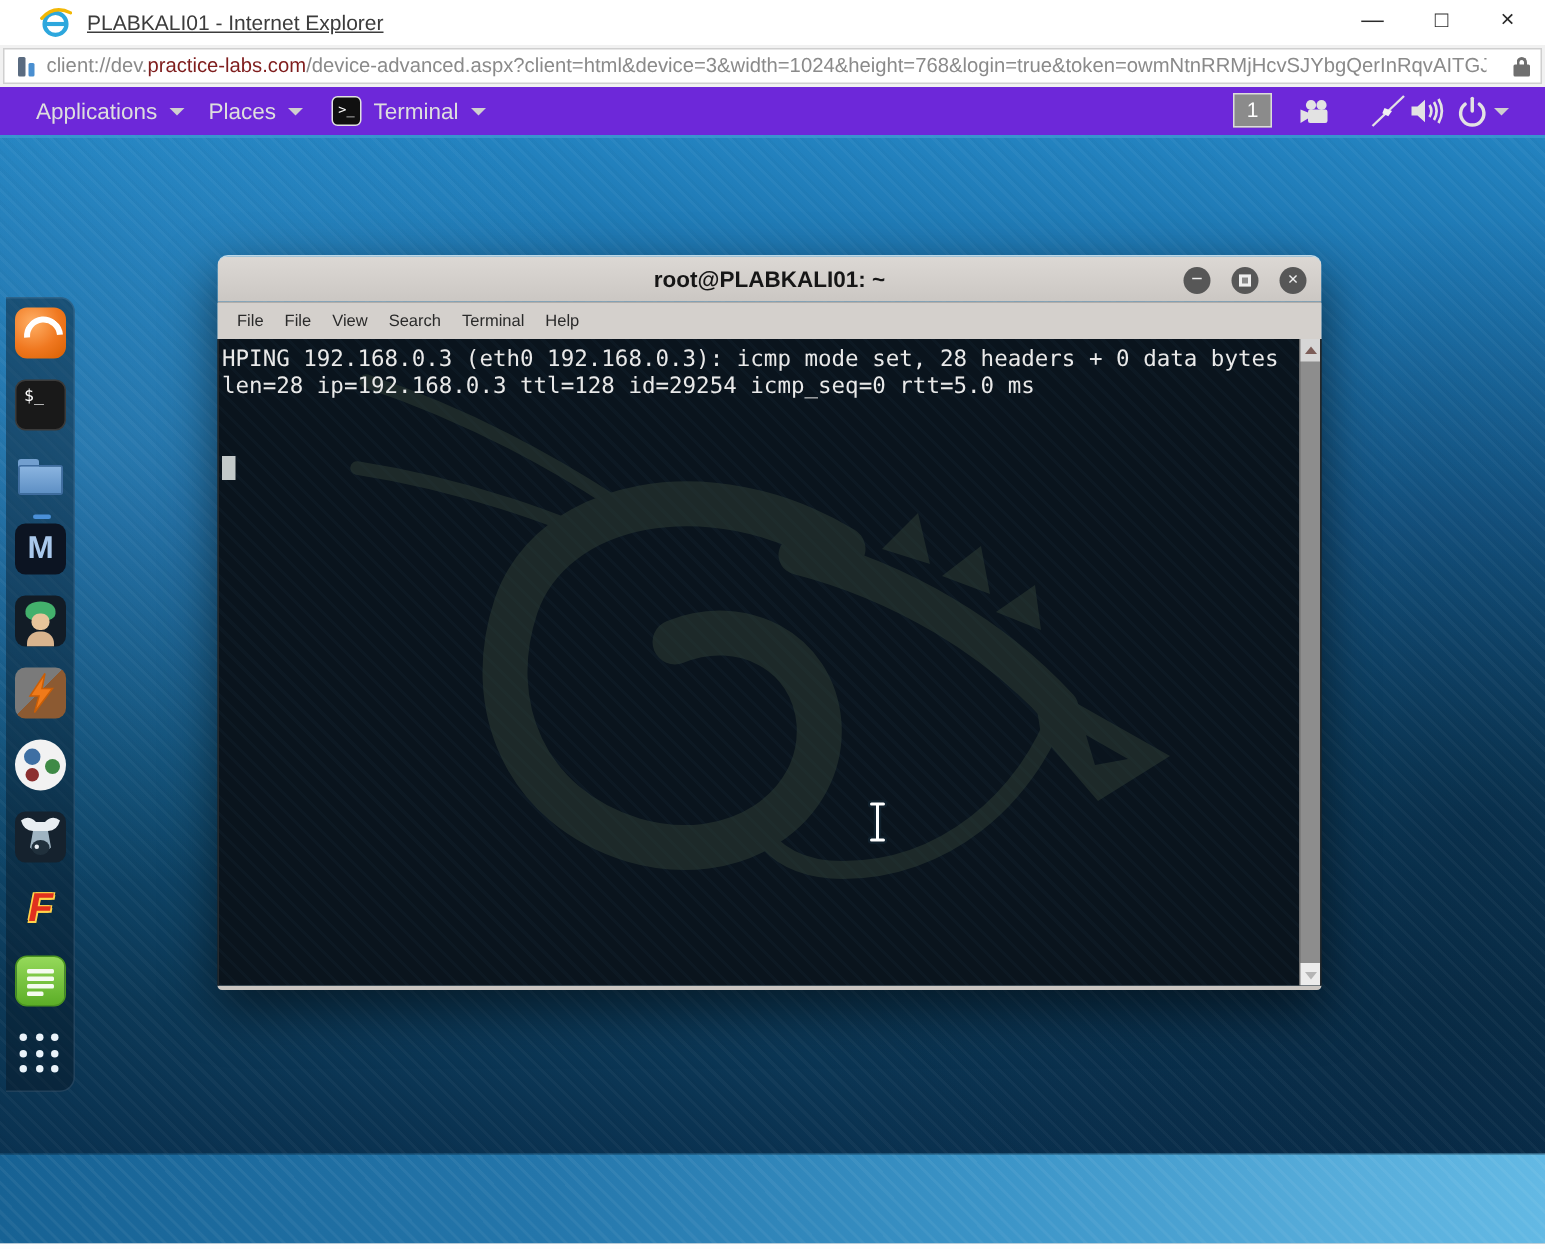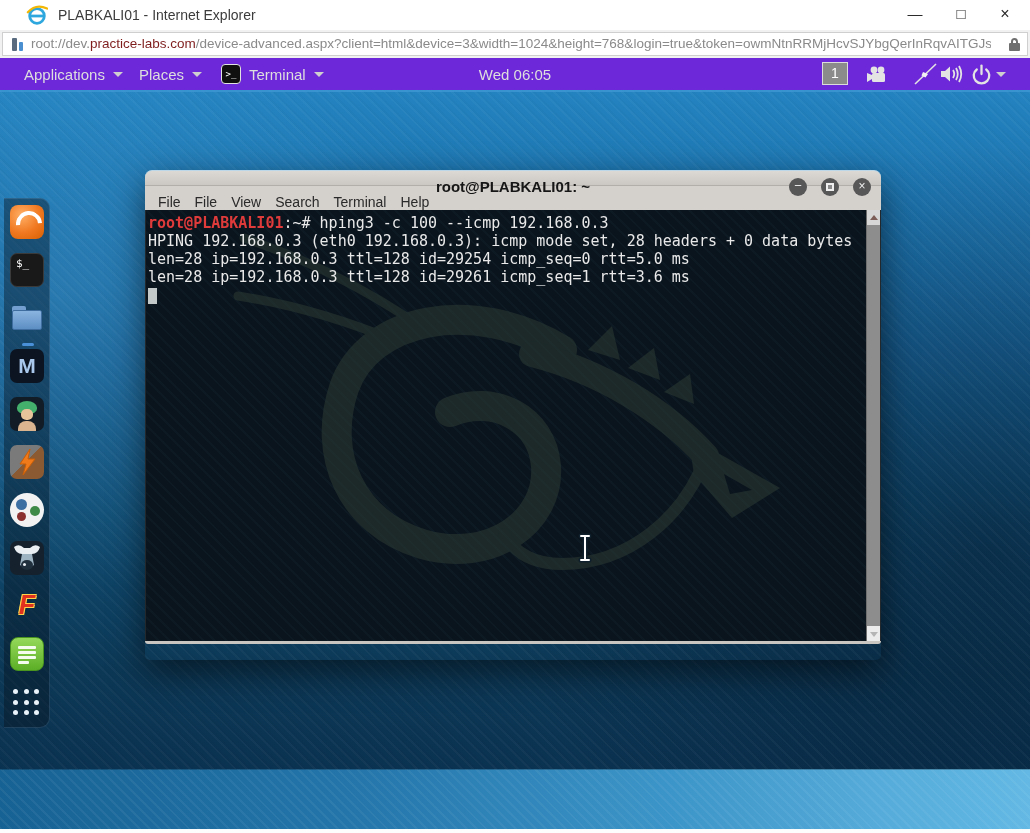--- a/index.html
+++ b/index.html
@@ -3,21 +3,21 @@
 <meta charset="utf-8">
 <style>
   * { margin:0; padding:0; box-sizing:border-box; }
   html,body { width:1030px; height:833px; }
   body { font-family:"Liberation Sans", sans-serif; background:#fff; overflow:hidden; }
   .page { position:relative; width:1030px; height:833px; background:#fff; }
 
   
   .ie-titlebar { position:absolute; left:0; top:0; width:1030px; height:30px; background:#fff; }
   .ie-logo { position:absolute; left:26px; top:4px; width:22px; height:22px; }
-  .ie-title { position:absolute; left:58px; top:7px; font-size:14px; color:#3c3c3c; white-space:pre; }
+  .ie-title { position:absolute; left:58px; top:7px; font-size:14px; color:#3c3c3c; white-space:pre;text-decoration:underline; }
   .ie-btn { position:absolute; top:0; width:34px; height:28px; text-align:center; line-height:28px; font-size:15px; color:#2b2b2b; cursor:default; }
   .ie-btn.min { left:898px; } .ie-btn.max { left:944px; } .ie-btn.close { left:988px; font-size:16px; }
 
   .ie-urlbar { position:absolute; left:0; top:30px; width:1030px; height:28px; background:#f1f1f1; }
   .url-field { position:absolute; left:2px; top:2px; width:1026px; height:24px; background:#fff; border:1px solid #cfcfcf; }
   .favicon { position:absolute; left:8px; top:5px; width:14px; height:13px; }
   .favicon .bar1 { position:absolute; left:1px; top:0; width:5px; height:13px; background:#5a6b80; border-radius:1px; }
   .favicon .bar2 { position:absolute; left:8px; top:4px; width:4px; height:9px; background:#4a8fd0; border-radius:1px; }
   .url-text { position:absolute; left:28px; top:3px; width:960px; height:18px; font-size:13.5px; color:#8a8a8a; white-space:pre; overflow:hidden; }
   .url-text .domain { color:#7f1d1d; }
@@ -75,28 +75,28 @@
   .di-maltego .d3 { position:absolute; left:20px; top:13px; width:10px; height:10px; border-radius:50%; background:#3f8a46; }
   .di-beef { top:342px; border-radius:7px; background:#15222e; overflow:hidden; }
   .di-faraday { top:390px; background:transparent; color:#e0301e; font-weight:900; font-size:27px; font-style:italic; text-align:center; line-height:32px; text-shadow:1px 1px 0 #ffd24a, -1px 1px 0 #ffd24a, 1px -1px 0 #ffd24a, -1px -1px 0 #ffd24a; }
   .di-leafpad { top:438px; border-radius:8px; background:linear-gradient(180deg,#95d95a,#5cae27); border:1px solid #4a9420; }
   .di-leafpad i { position:absolute; left:7px; height:3px; background:#f4fbef; border-radius:1px; }
   .di-showapps { top:490px; left:9px; width:28px; height:28px; display:grid; grid-template-columns:repeat(3,1fr); gap:4px; }
   .di-showapps i { width:5px; height:5px; border-radius:50%; background:#eaf3fa; }
 
   
   .twin { position:absolute; left:145px; top:80px; width:736px; height:490px; border-radius:8px 8px 5px 5px; box-shadow:0 12px 34px rgba(0,0,0,0.55); }
-  .twin-title { position:relative; height:16px; background:linear-gradient(180deg,#dcd8d4,#cbc7c3); border-radius:7px 7px 0 0; border-top:1px solid #bcd8e8; border-bottom:1px solid #b2aeaa; }
+  .twin-title { position:relative; height:32px; background:linear-gradient(180deg,#dcd8d4,#cbc7c3); border-radius:7px 7px 0 0; border-top:1px solid #bcd8e8; border-bottom:1px solid #b2aeaa; }
   .twin-title-text { position:absolute; left:0; right:0; top:7px; text-align:center; font-size:15px; font-weight:bold; color:#161616; }
   .wbtn { position:absolute; top:7px; width:18px; height:18px; border-radius:50%; background:#575757; color:#efefef; text-align:center; }
   .wbtn.min { right:74px; } .wbtn.max { right:42px; } .wbtn.close { right:10px; }
   .wbtn.min span { display:block; line-height:15px; font-size:13px; }
   .wbtn.close span { display:block; line-height:17px; font-size:12px; }
   .wbtn.max i { display:block; margin:5px auto 0; width:8px; height:8px; border:2px solid #efefef; background:#8a8a8a; }
-  .twin-menu { height:24px; background:#d4d0cc; display:flex; align-items:flex-end; gap:14px; padding-left:13px; font-size:14px; color:#2a2a2a; }
+  .twin-menu { height:24px; background:#d4d0cc; display:flex; align-items:center; gap:14px; padding-left:13px; font-size:11px; color:#2a2a2a; }
   .twin-menu span { cursor:default; }
   .twin-content { position:relative; height:431px; background:#0a141d; overflow:hidden; border-left:1px solid #23282c; border-right:1px solid #23282c; }
   .twin-content::before { content:""; position:absolute; inset:0; background:repeating-linear-gradient(45deg, rgba(60,100,130,0.06) 0 2px, transparent 2px 8px); pointer-events:none; }
   .twin-bottom { height:3px; background:#c9c5c1; border-radius:0 0 4px 4px; }
   .dragon { position:absolute; left:86px; top:12px; width:560px; height:400px; opacity:.5; }
 
   .term-text { position:absolute; left:2px; top:4px; right:16px; font-family:"DejaVu Sans Mono",monospace; font-size:15px; line-height:18px; color:#e9e9e9; }
   .term-line { white-space:pre; }
   .prompt-user { color:#df3b3b; font-weight:bold; }
   .term-cursor { position:absolute; left:2px; top:78px; width:9px; height:16px; background:#c3c9c9; }
@@ -127,44 +127,41 @@
     <span class="ie-btn max">□</span>
     <span class="ie-btn close">×</span>
   </div>
 
   <div class="ie-urlbar">
     <div class="url-field">
       <span class="favicon">
           <i class="bar1"></i>
           <i class="bar2"></i>
         </span>
-      <span class="url-text"><span>root://dev.</span><span class="domain">practice-labs.com</span><span>/device-advanced.aspx?client=html&amp;device=3&amp;width=1024&amp;height=768&amp;login=true&amp;token=owmNtnRRMjHcvSJYbgQerInRqvAITGJsG1WrJY7he2YJHwfEJs</span></span>
+      <span class="url-text"><span>client://dev.</span><span class="domain">practice-labs.com</span><span>/device-advanced.aspx?client=html&amp;device=3&amp;width=1024&amp;height=768&amp;login=true&amp;token=owmNtnRRMjHcvSJYbgQerInRqvAITGJsG1WrJY7he2YJHwfEJs</span></span>
       <span class="lock-icon">
           <i class="shackle"></i>
           <i class="body"></i>
         </span>
     </div>
   </div>
 
   <div class="topbar">
     <div class="tb-item tb-apps">
       <span>Applications</span>
         <i class="caret-down"></i>
     </div>
     <div class="tb-item tb-places">
       <span>Places</span>
         <i class="caret-down"></i>
     </div>
     <div class="tb-item tb-termmenu">
       <span class="tb-termicon">&gt;_</span>
       <span>Terminal</span>
         <i class="caret-down"></i>
-    </div>
-    <div class="tb-item tb-clock">
-      <span>Wed 06:05</span>
     </div>
     <div class="tb-workspace">1</div>
     <div class="tb-icon tb-cam">
       <svg width="25" height="17" viewBox="0 0 25 17">
         <circle cx="8" cy="4" r="3.4" fill="#e3e3e3"></circle>
           <circle cx="15" cy="4" r="3.4" fill="#e3e3e3"></circle>
         <rect x="6" y="7" width="13" height="9" rx="1.5" fill="#e3e3e3"></rect>
         <polygon points="6,9 1,7 1,16 6,13" fill="#e3e3e3"></polygon>
       </svg>
     </div>
@@ -281,24 +278,22 @@
           </g>
           <g fill="#303f36">
             <polygon points="456,214 548,266 500,296 462,252"></polygon>
             <polygon points="356,128 380,104 388,138"></polygon>
             <polygon points="396,146 422,126 428,158"></polygon>
             <polygon points="432,170 458,152 462,182"></polygon>
           </g>
           <polygon points="492,252 520,268 498,272" fill="#0a141d"></polygon>
         </svg>
         <div class="term-text">
-          <div class="term-line"><span class="prompt-user">root@PLABKALI01</span><span>:~# </span><span>hping3 -c 100 --icmp 192.168.0.3</span></div>
           <div class="term-line">HPING 192.168.0.3 (eth0 192.168.0.3): icmp mode set, 28 headers + 0 data bytes</div>
           <div class="term-line">len=28 ip=192.168.0.3 ttl=128 id=29254 icmp_seq=0 rtt=5.0 ms</div>
-          <div class="term-line">len=28 ip=192.168.0.3 ttl=128 id=29261 icmp_seq=1 rtt=3.6 ms</div>
         </div>
         <div class="term-cursor"></div>
         <div class="sb">
           <div class="sb-up">
               <i></i>
             </div>
           <div class="sb-down">
               <i></i>
             </div>
         </div>

